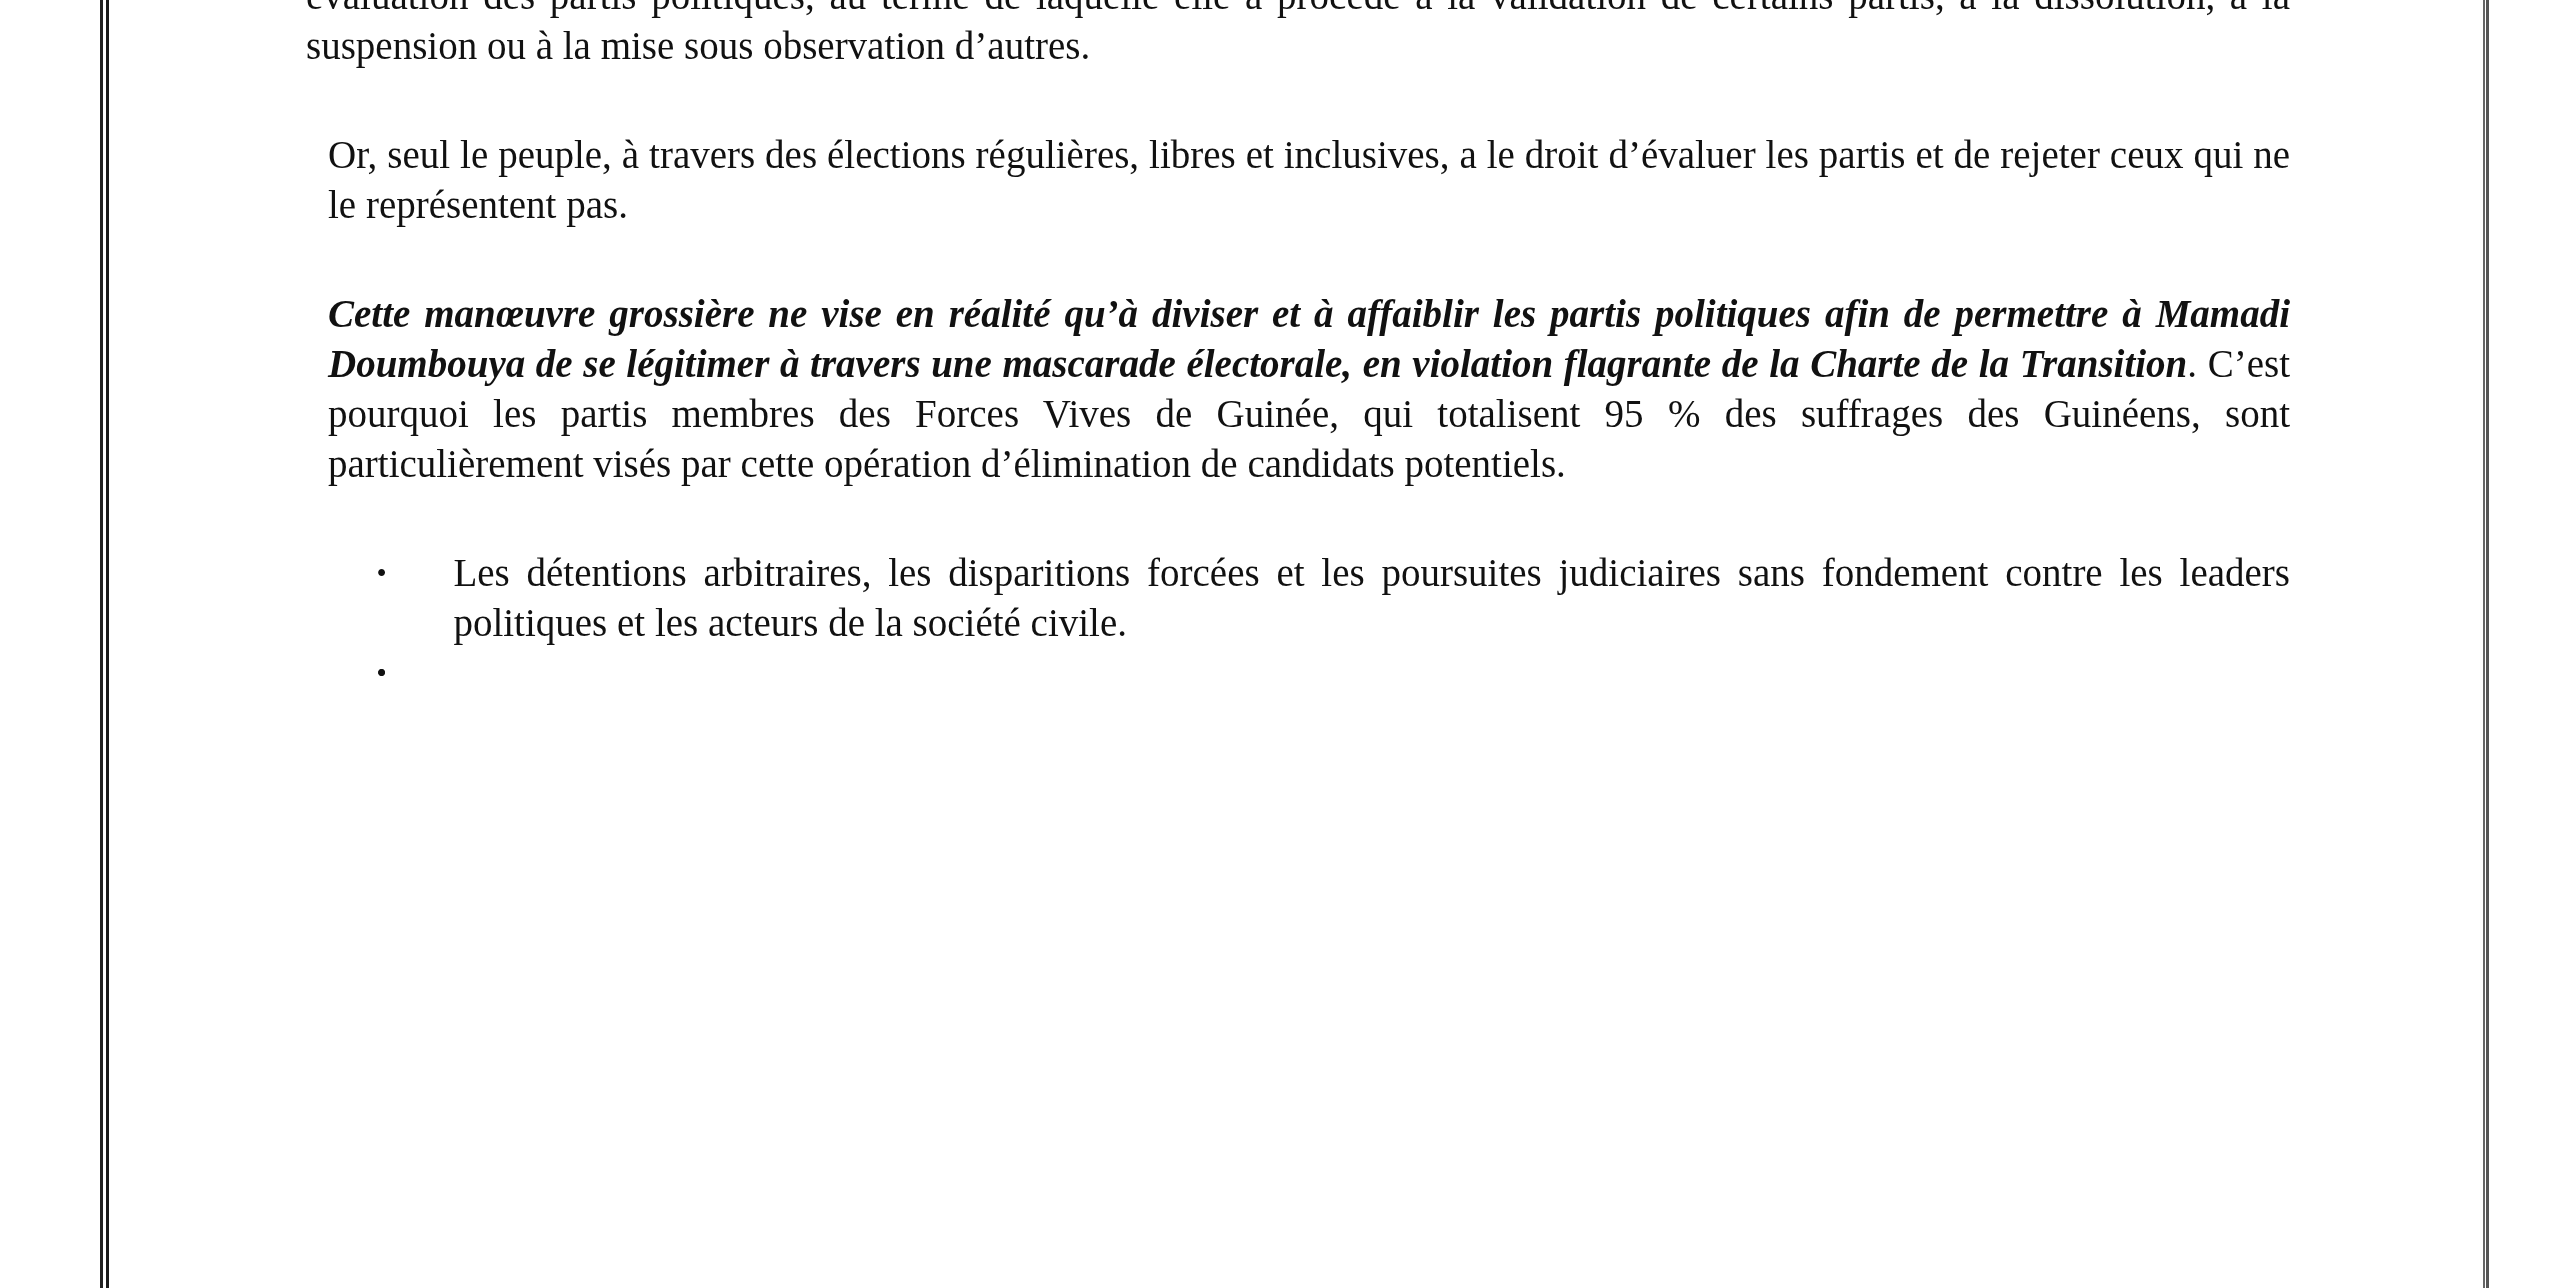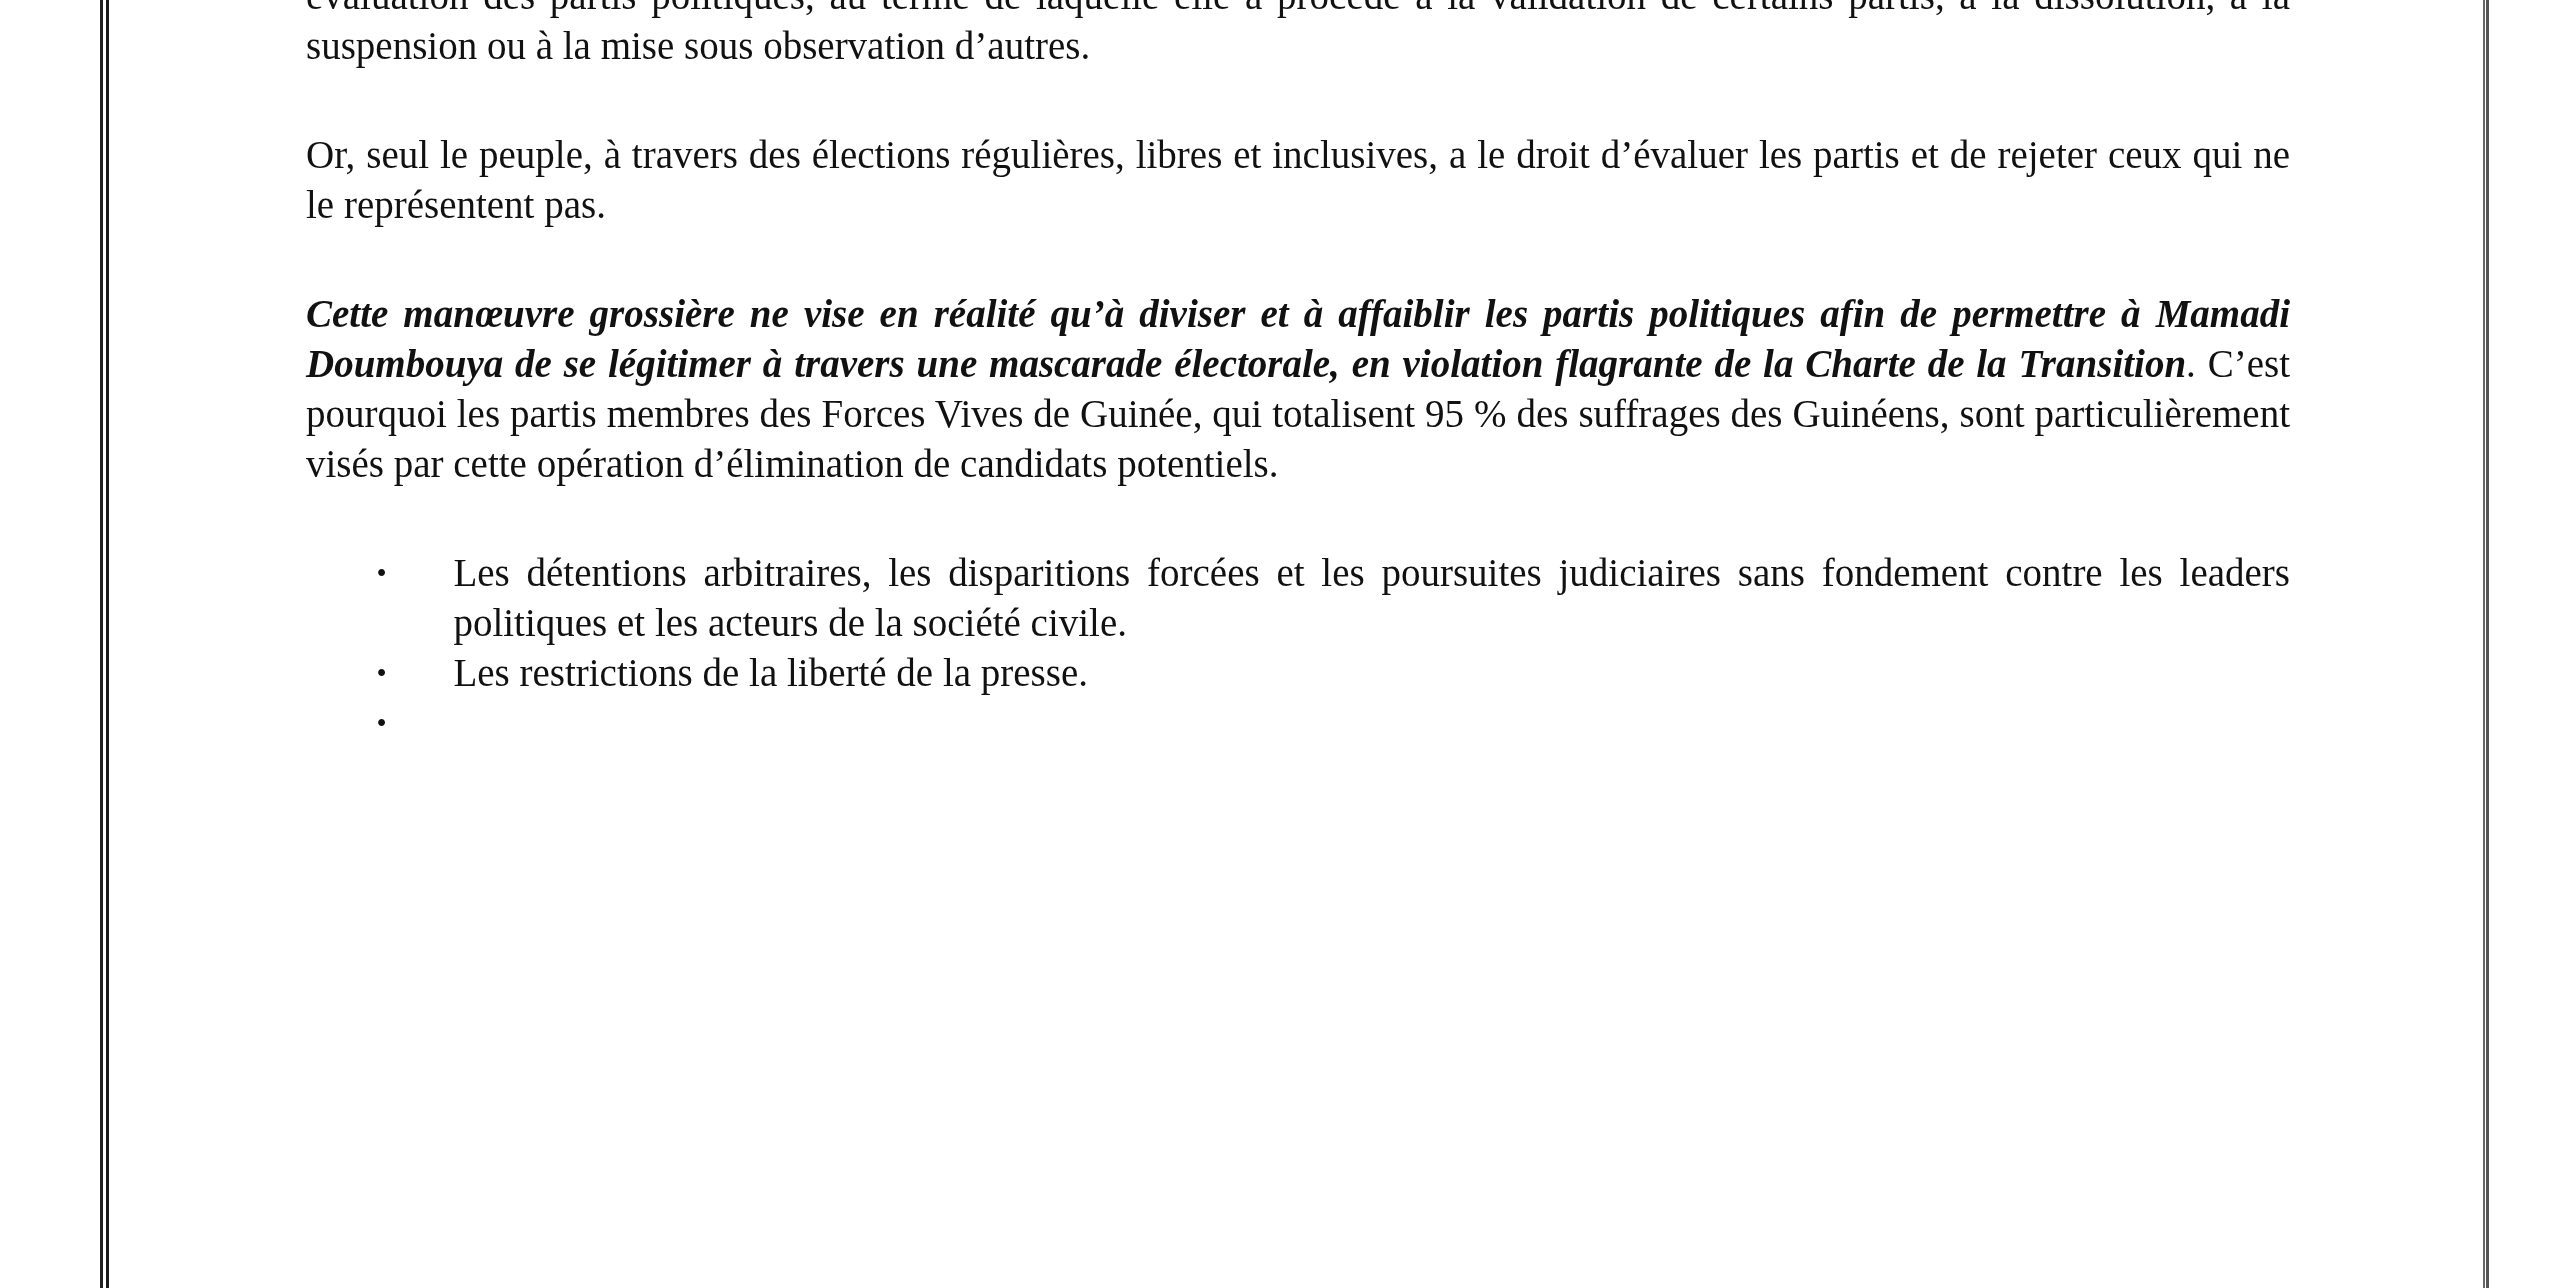--- a/index.html
+++ b/index.html
@@ -41,20 +41,21 @@
     font-size: 39px;
     line-height: 50px;
   }
   p {
     margin: 0;
     text-align: justify;
     text-align-last: left;
   }
   .para {
     margin-bottom: 59px;
+    margin-left: 22px;
   }
   .para-first {
     margin-bottom: 59px;
   }
   b {
     font-weight: bold;
     font-style: italic;
   }
   .bullet-list {
     list-style: none;
@@ -104,21 +105,20 @@
   </p>
 
 
   <ul class="bullet-list">
     <li class="bullet-item">
       <span class="bullet-dot">•</span>
       <span>Les détentions arbitraires, les disparitions forcées et les poursuites judiciaires sans fondement contre les leaders politiques et les acteurs de la société civile.</span>
     </li>
     <li class="bullet-item">
       <span class="bullet-dot">•</span>
-      <span>Les restrictions de la liberté de la presse.</span>
     </li>
     <li class="bullet-item">
       <span class="bullet-dot">•</span>
     </li>
   </ul>
 
   <div class="bottom-partial">&nbsp;</div>
 </div>
 
 

